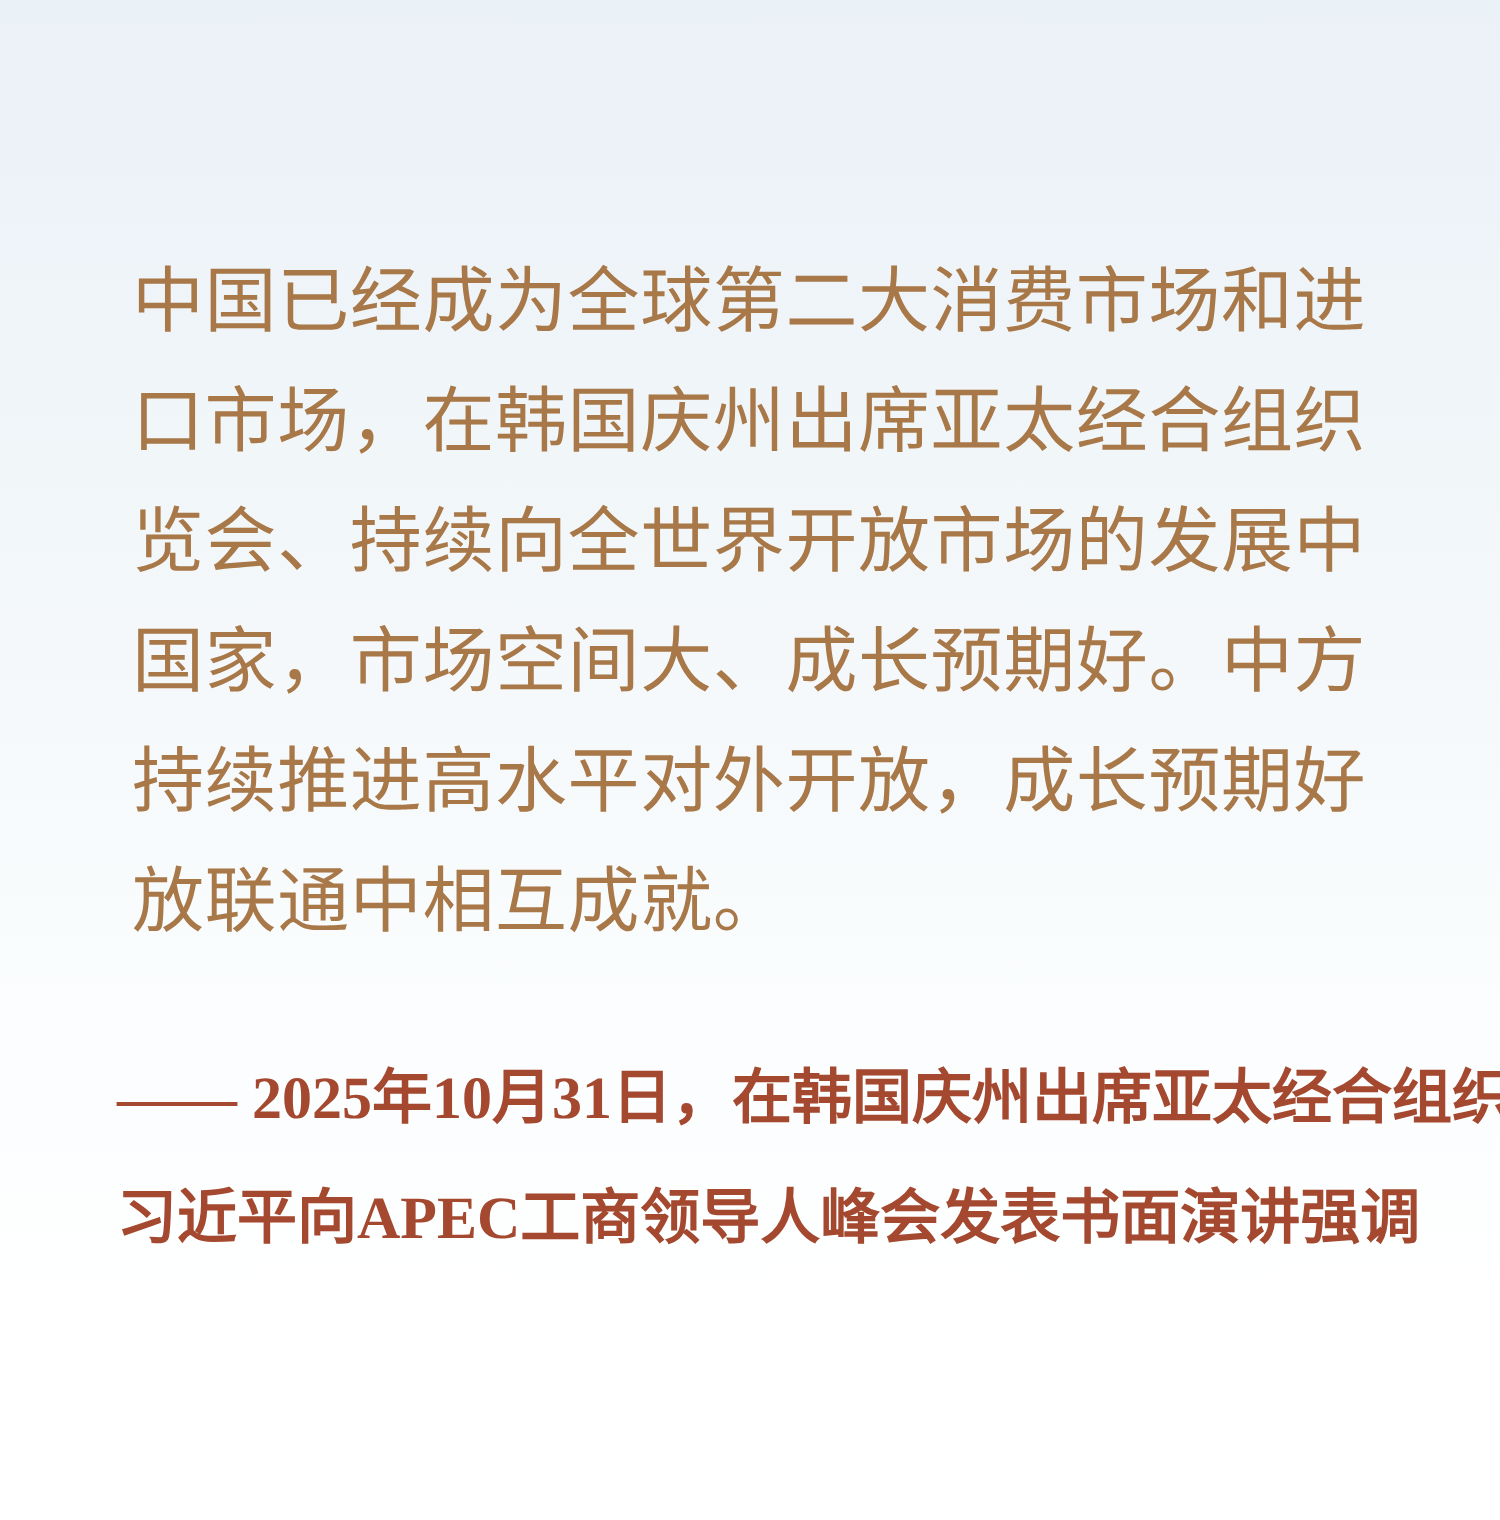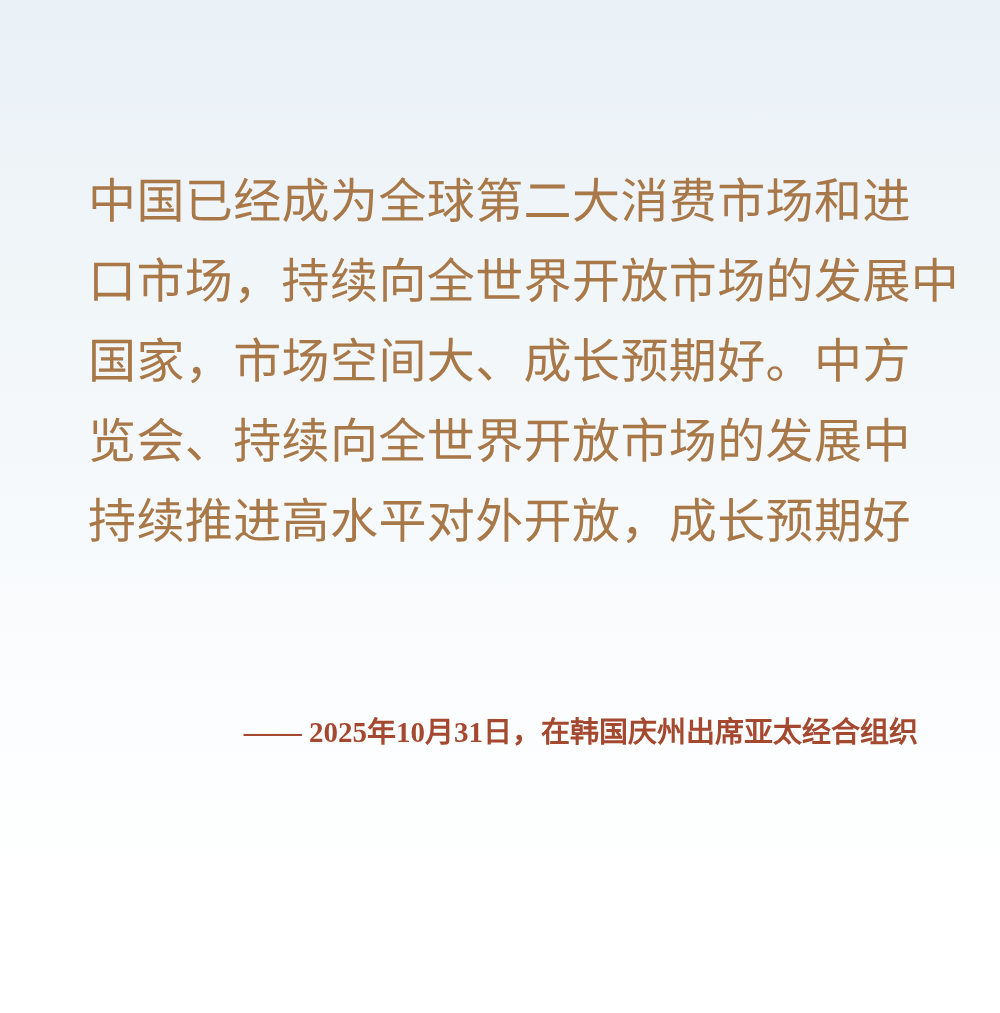--- a/index.html
+++ b/index.html
@@ -38,39 +38,41 @@
   .quote-line {
     white-space: nowrap;
     text-align: justify;
   }
   .attribution {
     position: absolute;
     right: 82px;
     top: 692px;
     width: 840px;
     color: #a4492f;
-    font-size: 29px;
+    font-size: 40px;
     line-height: 80px;
     font-weight: bold;
     text-align: right;
   }
   .attribution-line {
     white-space: nowrap;
   }
 </style>
 </head>
 <body>
 
 <div class="card">
 
   <div class="quote">
     <div class="quote-line">中国已经成为全球第二大消费市场和进</div>
-    <div class="quote-line">口市场，持续向全世界开放市场的发展中</div>
+    <div class="quote-line">口市场，在韩国庆州出席亚太经合组织</div>
+    <div class="quote-line">览会、持续向全世界开放市场的发展中</div>
     <div class="quote-line">国家，市场空间大、成长预期好。中方</div>
-    <div class="quote-line">览会、持续向全世界开放市场的发展中</div>
     <div class="quote-line">持续推进高水平对外开放，成长预期好</div>
+    <div class="quote-line">放联通中相互成就。</div>
   </div>
 
   <div class="attribution">
     <div class="attribution-line">—— 2025年10月31日，在韩国庆州出席亚太经合组织</div>
+    <div class="attribution-line">习近平向APEC工商领导人峰会发表书面演讲强调</div>
   </div>
 
 </div>
 
 </body></html>

